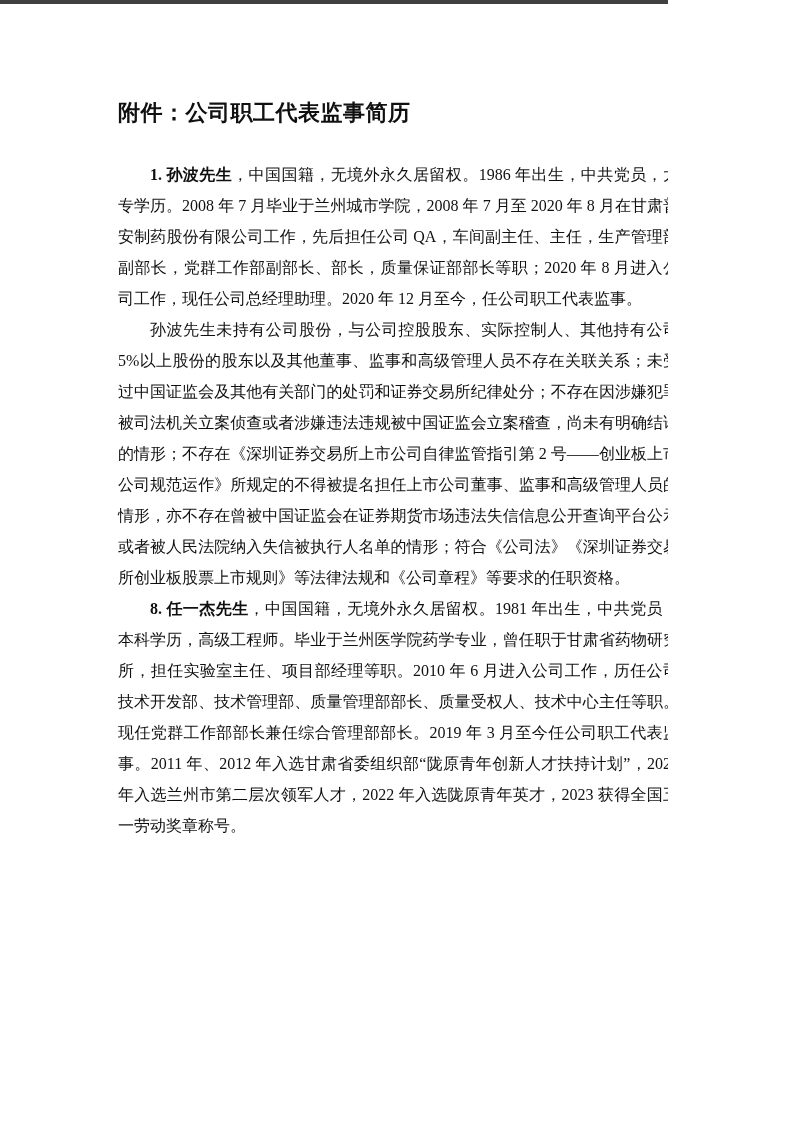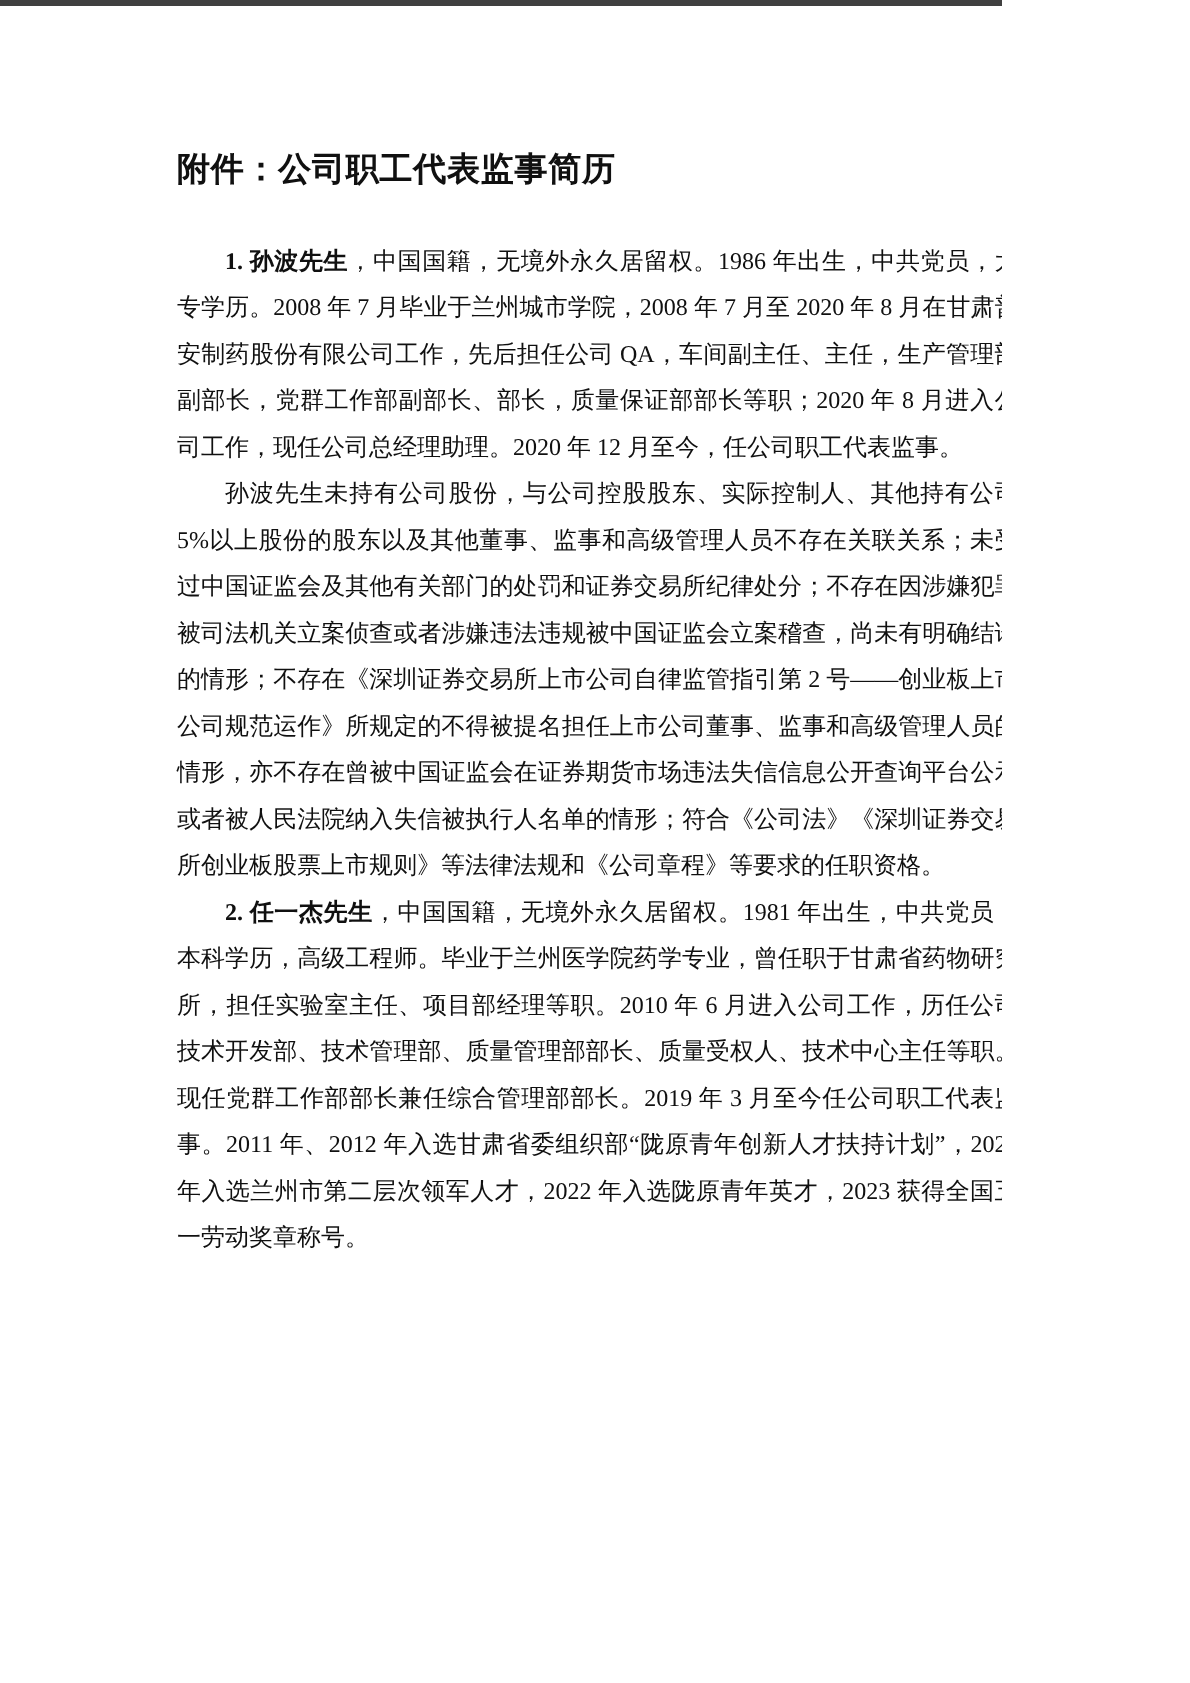--- a/index.html
+++ b/index.html
@@ -50,17 +50,17 @@
 <div class="page">
 
   <div class="doc-title">附件：公司职工代表监事简历</div>
 
   <div class="doc-body">
 
     <p><b>1. 孙波先生</b><span>，中国国籍，无境外永久居留权。1986 年出生，中共党员，大专学历。2008 年 7 月毕业于兰州城市学院，2008 年 7 月至 2020 年 8 月在甘肃普安制药股份有限公司工作，先后担任公司 QA，车间副主任、主任，生产管理部副部长，党群工作部副部长、部长，质量保证部部长等职；2020 年 8 月进入公司工作，现任公司总经理助理。2020 年 12 月至今，任公司职工代表监事。</span></p>
 
     <p><b></b><span>孙波先生未持有公司股份，与公司控股股东、实际控制人、其他持有公司5%以上股份的股东以及其他董事、监事和高级管理人员不存在关联关系；未受过中国证监会及其他有关部门的处罚和证券交易所纪律处分；不存在因涉嫌犯罪被司法机关立案侦查或者涉嫌违法违规被中国证监会立案稽查，尚未有明确结论的情形；不存在《深圳证券交易所上市公司自律监管指引第 2 号——创业板上市公司规范运作》所规定的不得被提名担任上市公司董事、监事和高级管理人员的情形，亦不存在曾被中国证监会在证券期货市场违法失信信息公开查询平台公示或者被人民法院纳入失信被执行人名单的情形；符合《公司法》《深圳证券交易所创业板股票上市规则》等法律法规和《公司章程》等要求的任职资格。</span></p>
 
-    <p><b>2. 任一杰先生</b><span>，中国国籍，无境外永久居留权。1981 年出生，中共党员，本科学历，高级工程师。毕业于兰州医学院药学专业，曾任职于甘肃省药物研究所，担任实验室主任、项目部经理等职。2010 年 6 月进入公司工作，历任公司技术开发部、技术管理部、质量管理部部长、质量受权人、技术中心主任等职。现任党群工作部部长兼任综合管理部部长。2019 年 3 月至今任公司职工代表监事。2011 年、2012 年入选甘肃省委组织部“陇原青年创新人才扶持计划”，2021 年入选兰州市第二层次领军人才，2022 年入选陇原青年英才，2023 获得全国五一劳动奖章称号。</span></p>
+    <p><b>8. 任一杰先生</b><span>，中国国籍，无境外永久居留权。1981 年出生，中共党员，本科学历，高级工程师。毕业于兰州医学院药学专业，曾任职于甘肃省药物研究所，担任实验室主任、项目部经理等职。2010 年 6 月进入公司工作，历任公司技术开发部、技术管理部、质量管理部部长、质量受权人、技术中心主任等职。现任党群工作部部长兼任综合管理部部长。2019 年 3 月至今任公司职工代表监事。2011 年、2012 年入选甘肃省委组织部“陇原青年创新人才扶持计划”，2021 年入选兰州市第二层次领军人才，2022 年入选陇原青年英才，2023 获得全国五一劳动奖章称号。</span></p>
 
 
   </div>
 </div>
 
 </body></html>

